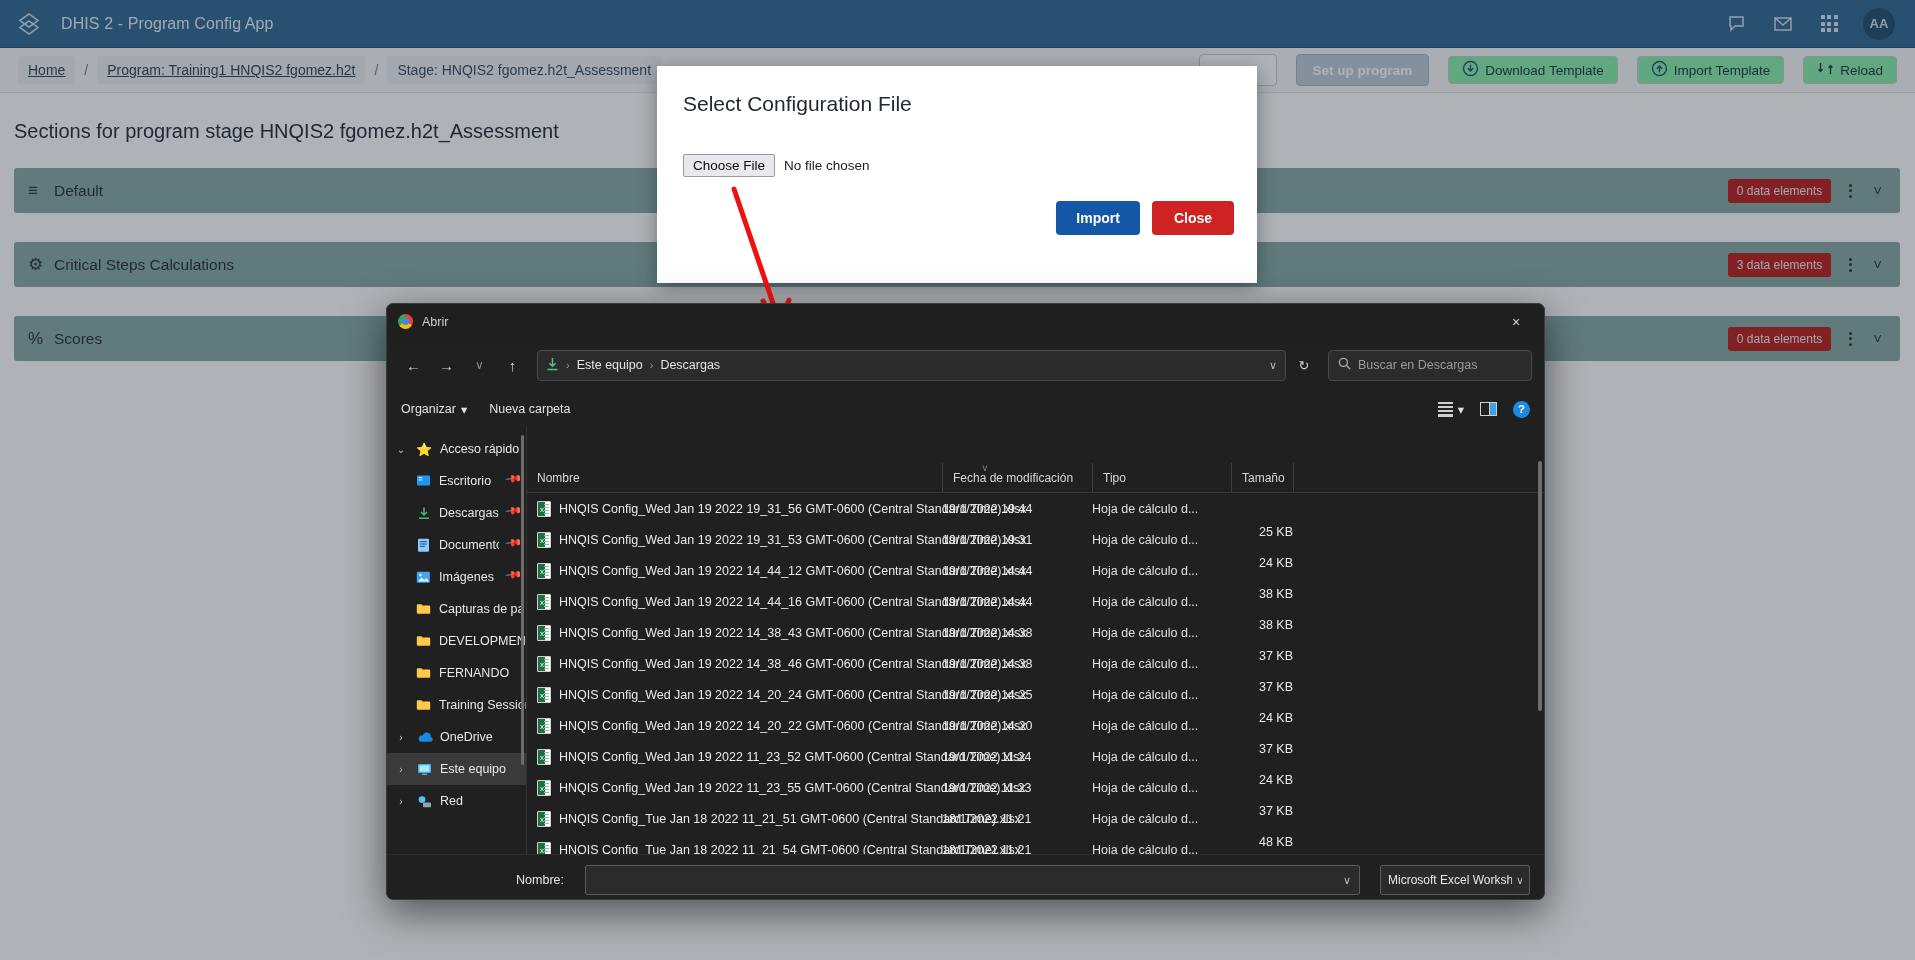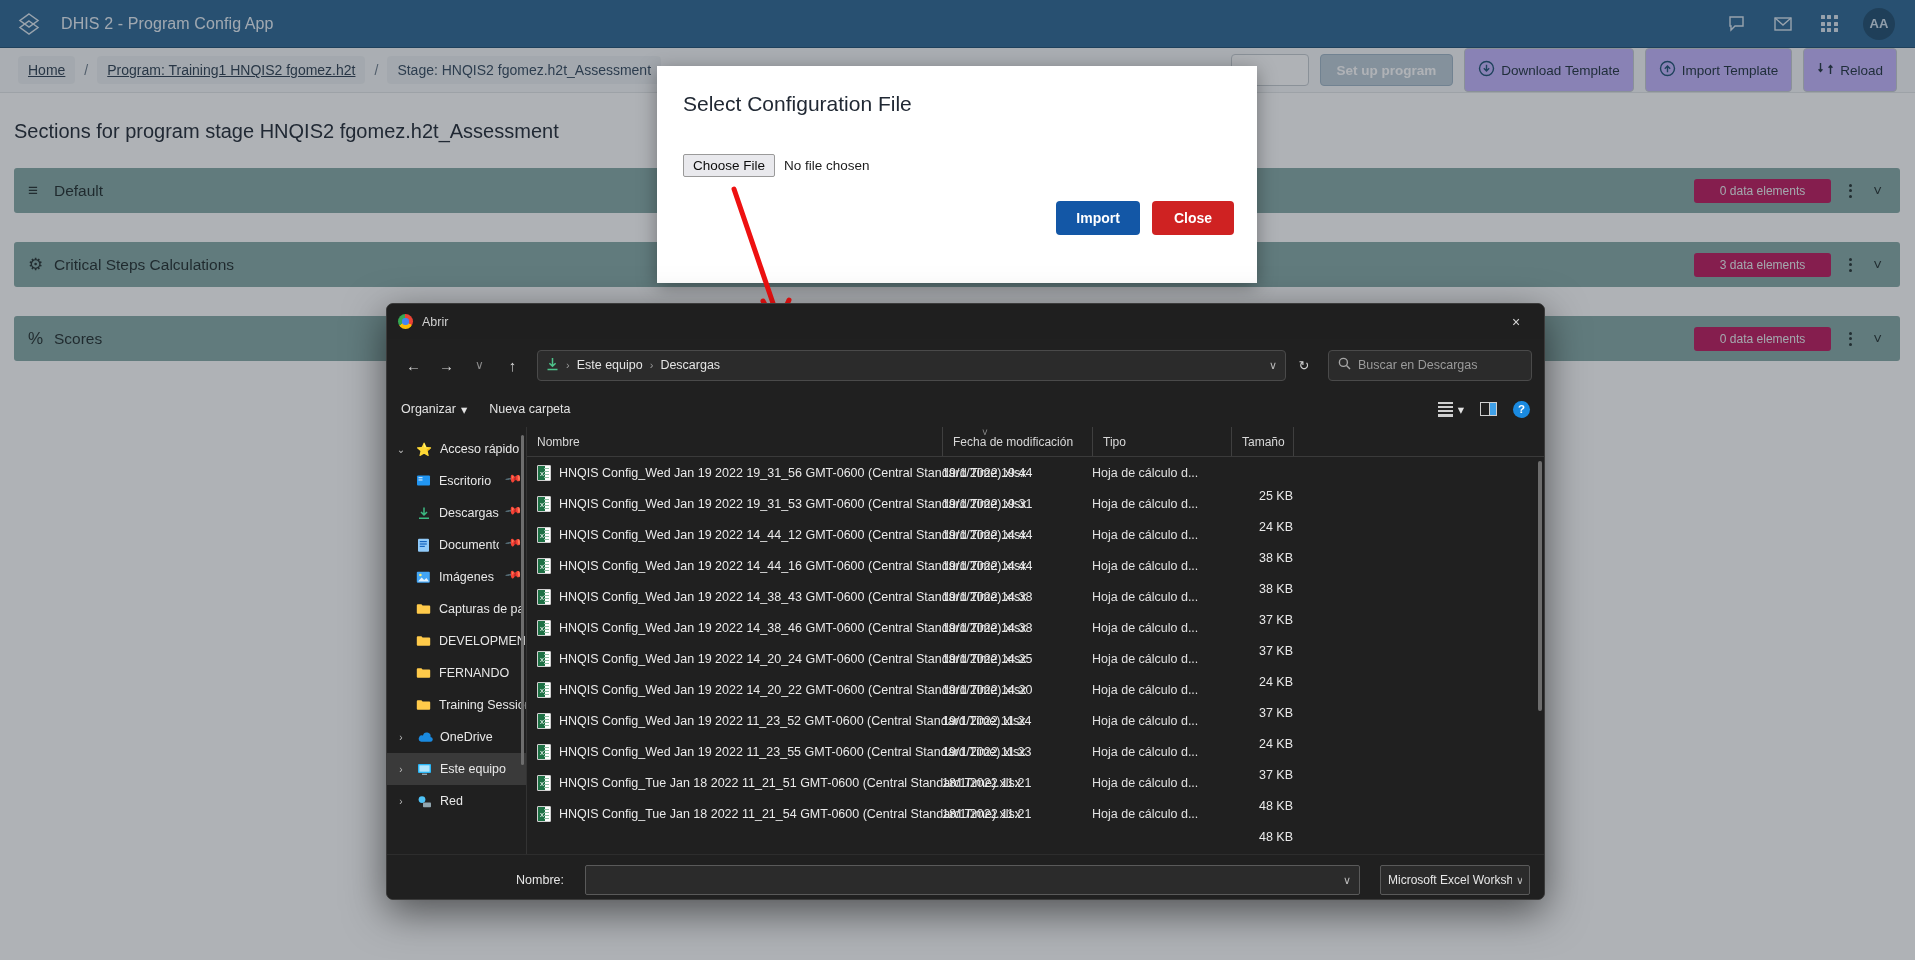--- a/index.html
+++ b/index.html
@@ -33,24 +33,24 @@
   .toolbar {
     position: absolute; top: 48px; left: 0; width: 1915px; height: 45px;
     background: #f8f9fa; border-bottom: 1px solid #e3e6e8;
     display:flex; align-items:center; padding: 0 18px;
   }
   .breadcrumb { display:flex; align-items:center; gap:0; font-size: 14px; color:#34495e; }
   .crumb { padding: 6px 10px; border-radius: 4px; background:#edf0f2; white-space:nowrap; }
   .crumb.link { text-decoration: underline; color:#2c3e50; cursor:pointer; }
   .crumb-sep { padding: 0 9px; color:#6b7b8a; }
 
-  .tb-actions { margin-left:auto; display:flex; align-items:center; gap: 11px; }
+  .tb-actions { margin-left:auto; display:flex; align-items:center; gap: 19px; }
   .btn-outline {
-    height: 44px; padding: 0 13px; border:1px solid #c5cbd1; border-radius:4px;
-    background:#c4b5fd; color:#20313f; font-size: 13.5px;
+    height: 28px; padding: 0 13px; border:1px solid #c5cbd1; border-radius:4px;
+    background:#86efac; color:#20313f; font-size: 13.5px;
     display:flex; align-items:center; gap: 6px; cursor:pointer; white-space: nowrap;
   }
   .btn-primary-flat {
     height: 32px; padding: 0 16px; border:1px solid #9fb5c6; border-radius:4px;
     background: #bccbd7; color:#ffffff; font-size: 13.5px; font-weight:bold;
     display:flex; align-items:center; cursor:pointer; white-space:nowrap;
   }
   .btn-ghost-hidden { width: 78px; height: 32px; border:1px solid #c5cbd1; border-radius:4px; background:#fff; }
 
   .page-title {
@@ -61,22 +61,22 @@
   .sections { position:absolute; top: 168px; left: 14px; width: 1886px; }
   .section-row {
     height: 45px; background: #86a9a6; border-radius: 3px;
     display:flex; align-items:center; padding: 0 14px; margin-bottom: 29px;
     color:#1d2b2a;
   }
   .section-icon { width: 26px; display:flex; align-items:center; color:#23302f; font-size:17px; }
   .section-name { font-size: 15.5px; color:#1f2b2b; }
   .section-right { margin-left:auto; display:flex; align-items:center; gap: 8px; }
   .badge {
-    background:#be185d; color:#eceff1; font-size: 12px;
-    padding: 5px 26px; border-radius: 3px; white-space:nowrap;
+    background:#b91c1c; color:#eceff1; font-size: 12px;
+    padding: 5px 9px; border-radius: 3px; white-space:nowrap;
   }
   .kebab { width: 22px; display:flex; flex-direction:column; align-items:center; gap:2.5px; cursor:pointer; }
   .kebab i { width:3px; height:3px; background:#22302f; border-radius:50%; display:block; }
   .chev { color:#22302f; font-size: 15px; cursor:pointer; padding: 0 4px; }
 
   
   #dim { position:absolute; inset:0; background: rgba(33,41,52,0.36); }
 
   
   .modal {
@@ -159,21 +159,21 @@
   .sd-item { height: 32px; display:flex; align-items:center; gap: 7px; padding-left: 6px; color:#e8e8e8; font-size:12.5px; cursor:pointer; white-space:nowrap; }
   .sd-item.sel { background:#3a3a3a; }
   .sd-caret { width: 16px; text-align:center; color:#bdbdbd; font-size:10px; flex:none; }
   .sd-ico { width:17px; height:17px; flex:none; display:flex; align-items:center; justify-content:center; font-size:13px; }
   .sd-label { overflow:hidden; text-overflow:clip; }
   .sd-pin { margin-left:auto; color:#9f9f9f; font-size: 11px; padding-right: 6px; transform: rotate(40deg); }
   .sd-indent { padding-left: 28px; }
   .side-scroll { position:absolute; right: 2px; top: 8px; width: 3px; height: 330px; background:#6d6d6d; border-radius:2px; }
 
   .fd-list { flex:1; border-left:1px solid #333; position:relative; overflow:hidden; }
-  .lst-head { height: 30px; display:flex; align-items:center; color:#d8d8d8; font-size:12px; border-bottom:1px solid #3a3a3a; position:relative; }
+  .lst-head { height: 30px; display:flex; align-items:center; color:#d8d8d8; font-size:12px; border-bottom:1px solid #3a3a3a; position:relative;margin-top:36px; }
   .lh { padding-left: 10px; position:relative; height:100%; display:flex; align-items:center; }
   .lh + .lh { border-left:1px solid #3f3f3f; }
   .lh-name { width: 415px; }
   .lh-date { width: 150px; }
   .lh-type { width: 139px; }
   .lh-size { width: 62px; }
   .lh-rest { flex:1; }
   .sortmark { position:absolute; left: 455px; top: 0px; color:#8c8c8c; font-size: 10px; }
 
   .frow { height: 31px; display:flex; align-items:center; color:#eaeaea; font-size:12.5px; }

